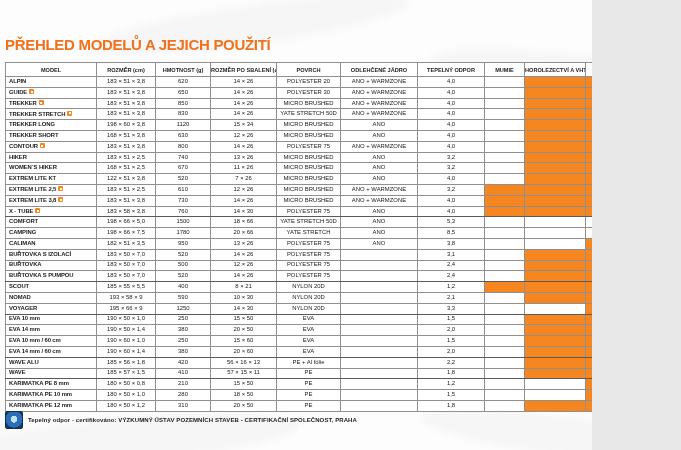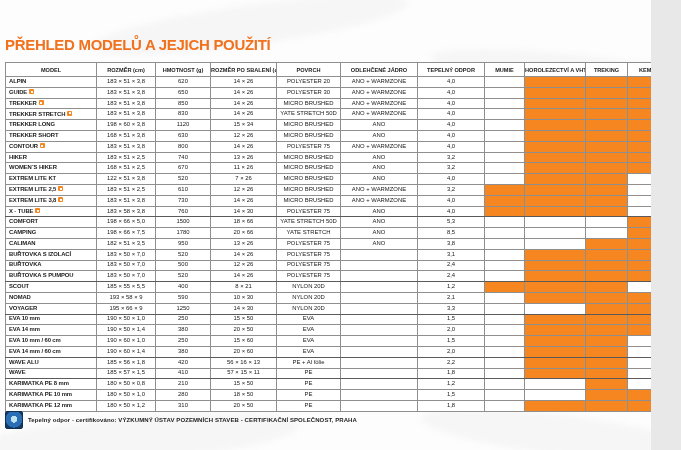--- a/index.html
+++ b/index.html
@@ -1,17 +1,17 @@
 <!DOCTYPE html>
 <html style="--accent: #f6861f;"><head>
 <meta charset="utf-8">
 <style>
   html,body{margin:0;padding:0;}
   body{font-family:"Liberation Sans","DejaVu Sans",sans-serif;background:#e8e8e8;}
-  #canvas{position:relative;width:651px;height:450px;background:#fdfdfd;overflow:hidden;}
+  #canvas{position:relative;width:592px;height:450px;background:#fdfdfd;overflow:hidden;}
 
   
   .swoosh{position:absolute;background:rgba(120,120,120,0.05);border-radius:50%;filter:blur(3px);}
   .s1{width:320px;height:40px;left:90px;top:5px;transform:rotate(-8deg);}
   .s2{width:300px;height:36px;left:430px;top:55px;transform:rotate(6deg);}
   .s3{width:360px;height:46px;left:-60px;top:418px;transform:rotate(-5deg);}
   .s4{width:280px;height:40px;left:420px;top:415px;transform:rotate(7deg);}
 
   .page-title{position:absolute;left:5px;top:36px;font-size:15px;font-weight:bold;letter-spacing:-0.3px;}
 

